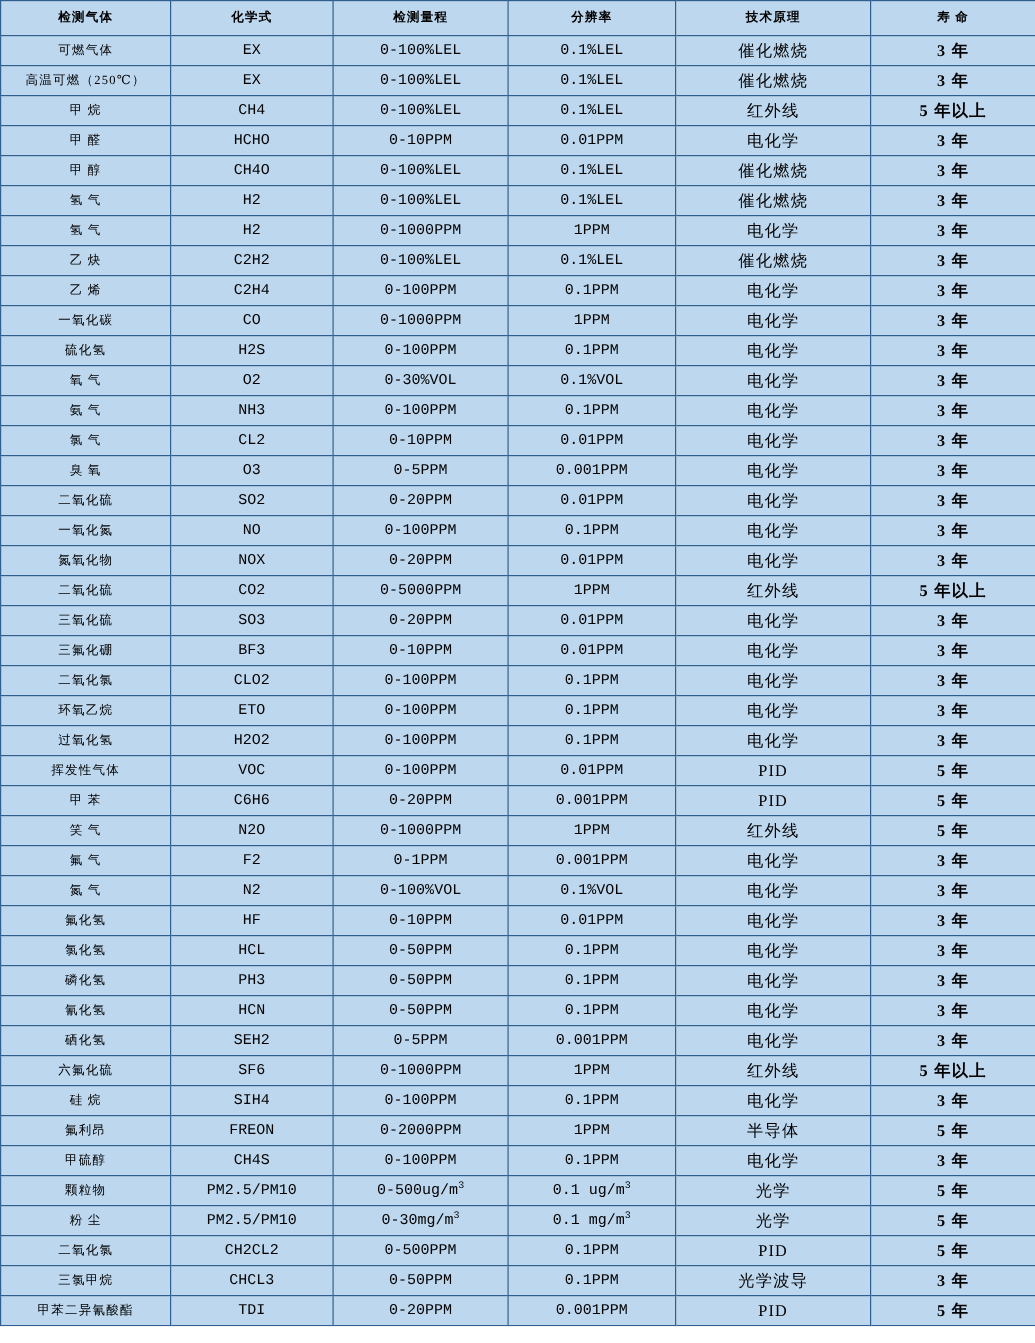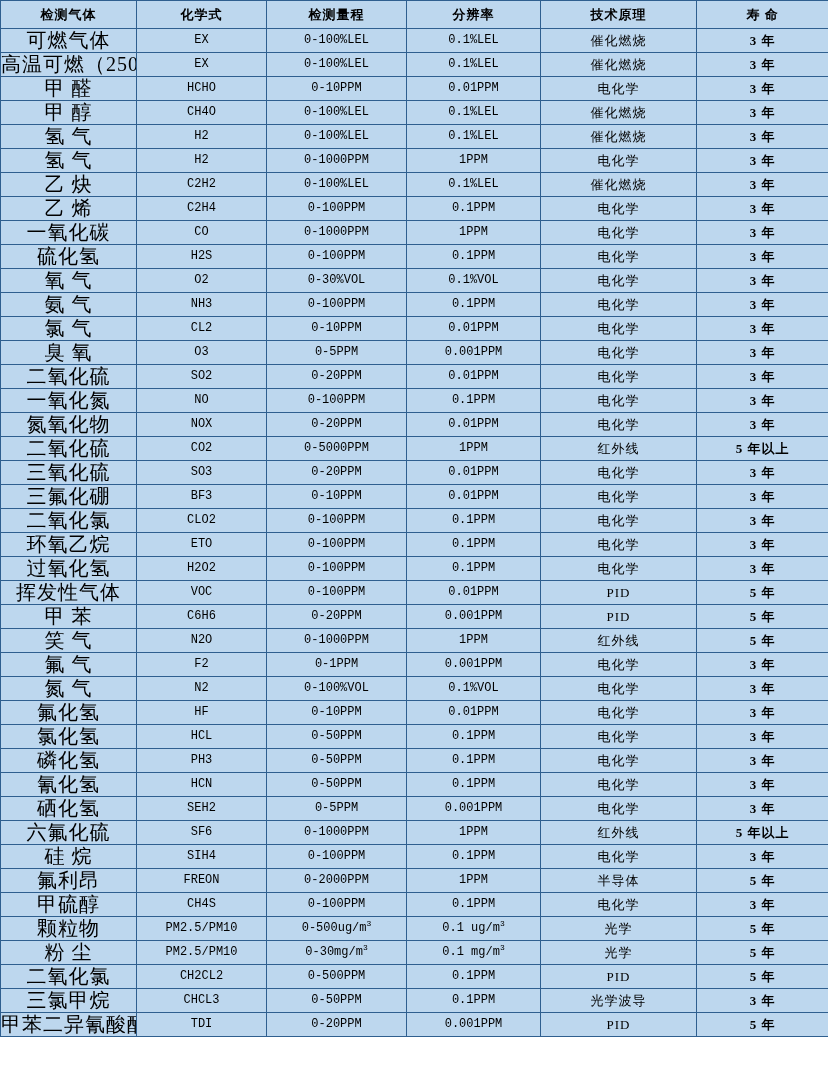--- a/index.html
+++ b/index.html
@@ -29,28 +29,28 @@
     vertical-align: middle;
     background: #bdd7ee;
     color: #000000;
     padding: 0;
     height: 23px;
     line-height: 23px;
     overflow: hidden;
     white-space: nowrap;
   }
   #gas-table thead th {
-    font-size: 13px;
+    font-size: 10px;
     font-weight: bold;
     height: 27px;
     line-height: 27px;
     letter-spacing: 1px;
   }
   #gas-table td.gas-name {
-    font-size: 20px;
+    font-size: 10px;
     letter-spacing: 1px;
   }
   #gas-table td.formula,
   #gas-table td.range,
   #gas-table td.resolution {
     font-family: "Liberation Mono", "DejaVu Sans Mono", monospace;
     font-size: 12px;
   }
   #gas-table td.principle {
     font-size: 13px;
@@ -101,20 +101,28 @@
       </tr>
       <tr>
         <td class="gas-name">高温可燃（250℃）</td>
         <td class="formula">EX</td>
         <td class="range">0-100%LEL</td>
         <td class="resolution">0.1%LEL</td>
         <td class="principle">催化燃烧</td>
         <td class="life">3 年</td>
       </tr>
       <tr>
+        <td class="gas-name">甲 烷</td>
+        <td class="formula">CH4</td>
+        <td class="range">0-100%LEL</td>
+        <td class="resolution">0.1%LEL</td>
+        <td class="principle">红外线</td>
+        <td class="life">5 年以上</td>
+      </tr>
+      <tr>
         <td class="gas-name">甲 醛</td>
         <td class="formula">HCHO</td>
         <td class="range">0-10PPM</td>
         <td class="resolution">0.01PPM</td>
         <td class="principle">电化学</td>
         <td class="life">3 年</td>
       </tr>
       <tr>
         <td class="gas-name">甲 醇</td>
         <td class="formula">CH4O</td>

